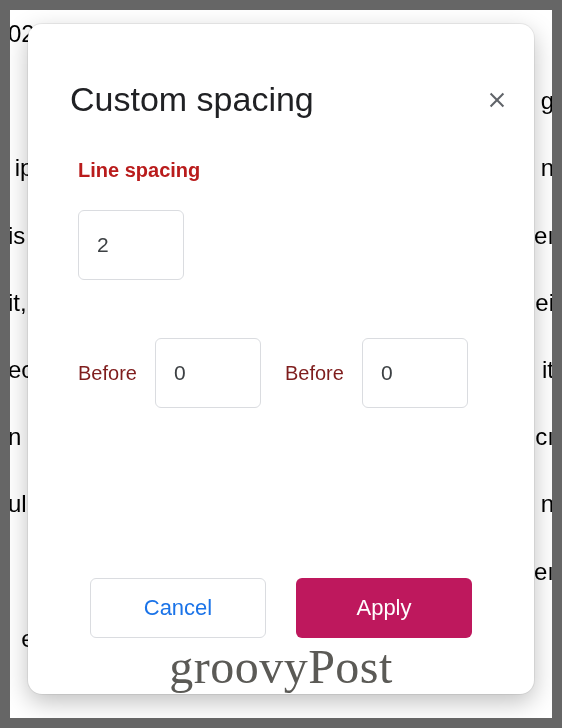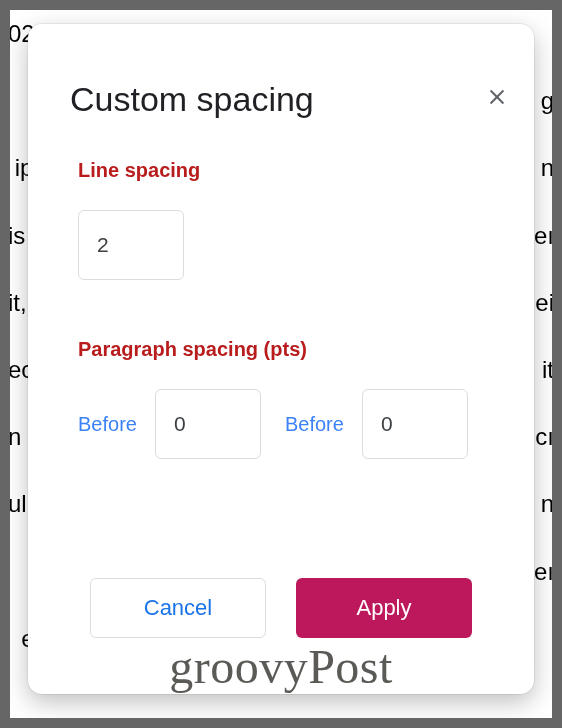--- a/index.html
+++ b/index.html
@@ -55,21 +55,21 @@
       height: 670px;
       background: #fff;
       border-radius: 14px;
       box-shadow: 0 8px 24px rgba(0,0,0,0.25), 0 0 0 1px rgba(0,0,0,0.06);
       z-index: 10;
       padding: 0;
     }
     
     .dialog-header {
       display: flex;
-      align-items: flex-start;
+      align-items: center;
       justify-content: space-between;
       padding: 56px 20px 20px 42px;
     }
     
     .dialog-title {
       font-family: 'Google Sans', Arial, sans-serif;
       font-size: 34px;
       font-weight: 400;
       color: #202124;
     }
@@ -115,21 +115,21 @@
       font-size: 21px;
       font-family: Arial, sans-serif;
       color: #3c4043;
       padding: 0 18px;
       outline: none;
       background: #fff;
     }
     
     .field-label {
       font-size: 20px;
-      color: #3b82f6;
+      color: #7f1d1d;
       font-weight: 400;
     }
     
     .section-2 {
       margin-top: 38px;
     }
     
     .dialog-footer {
       position: absolute;
       bottom: 40px;
@@ -220,21 +220,20 @@
   </div>
 
   <div class="section">
     <div class="section-label">Line spacing</div>
     <div class="input-row">
       <input type="text" class="input-box" value="2" style="">
     </div>
   </div>
 
   <div class="section section-2">
-    <div class="section-label">Paragraph spacing (pts)</div>
     <div class="input-row">
       <span class="field-label">Before</span>
       <input type="text" class="input-box" value="0" style="">
       <span class="field-label" style="margin-left:6px;">Before</span>
       <input type="text" class="input-box" value="0" style="">
     </div>
   </div>
 
   <div class="dialog-footer">
     <button class="btn btn-cancel">Cancel</button>

